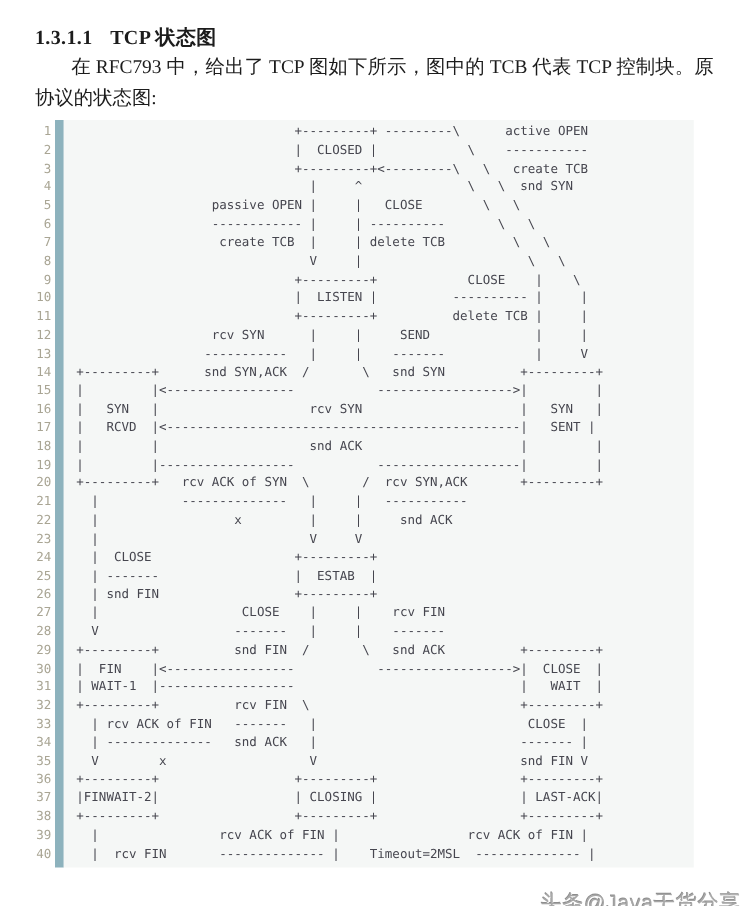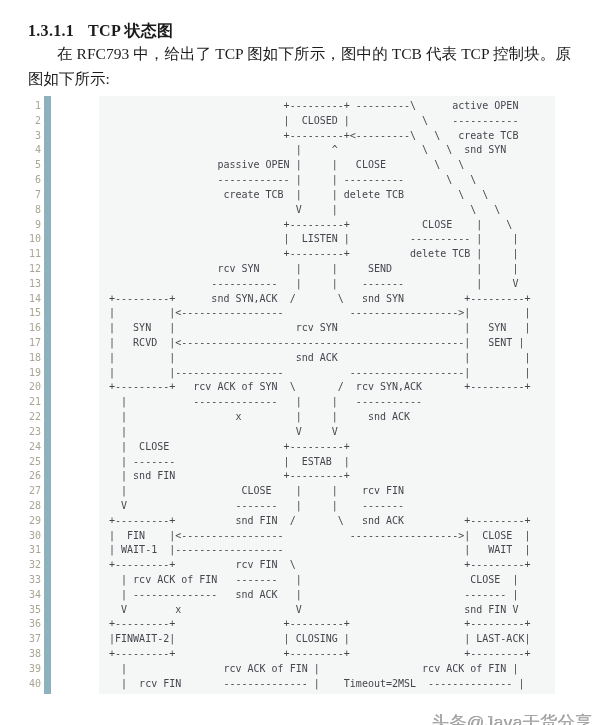--- a/index.html
+++ b/index.html
@@ -43,21 +43,20 @@
     font-size:10px; line-height:14.82px;
     white-space:pre;
   }
   .gutter pre { color:var(--line-number-color,#a9a594); }
   .bar { width:7px; background:var(--bar-color,#8db2bd); }
   .codearea {
     flex:1;
     background:var(--code-bg,#f5f7f6);
     padding:3px 0 2px 4px;
     overflow:hidden;
-    margin-left:48px;
   }
   .codearea pre { color:var(--code-text,#46464f); }
   .watermark {
     position:absolute; right:7px; top:693px;
     font-size:17px; line-height:22px;
     font-family:"Liberation Sans","DejaVu Sans",sans-serif;
     color:var(--watermark-color,#a6a6a6);
     text-shadow:0.5px 0.5px 0 #ffffff, -0.5px -0.5px 0.5px #8d8d8d;
     letter-spacing:0.5px;
     margin-top:19px;
@@ -65,21 +64,21 @@
 </style>
 </head>
 <body style="--text-color: #1c1c1c; --code-text: #46464f; --code-bg: #f5f7f6; --line-number-color: #a9a594; --bar-color: #8db2bd; --watermark-color: #a6a6a6;">
 
 <h2 class="heading">
   <span class="sec-num">1.3.1.1</span><span>TCP 状态图</span>
 </h2>
 
 <div class="para">
   <div class="l1">在 RFC793 中，给出了 TCP 图如下所示，图中的 TCB 代表 TCP 控制块。原</div>
-  <div class="l2">图如下所示:</div>
+  <div class="l2">协议的状态图:</div>
 </div>
 
 <div class="codeblock">
   <div class="gutter">
     <pre>1
 2
 3
 4
 5
 6

